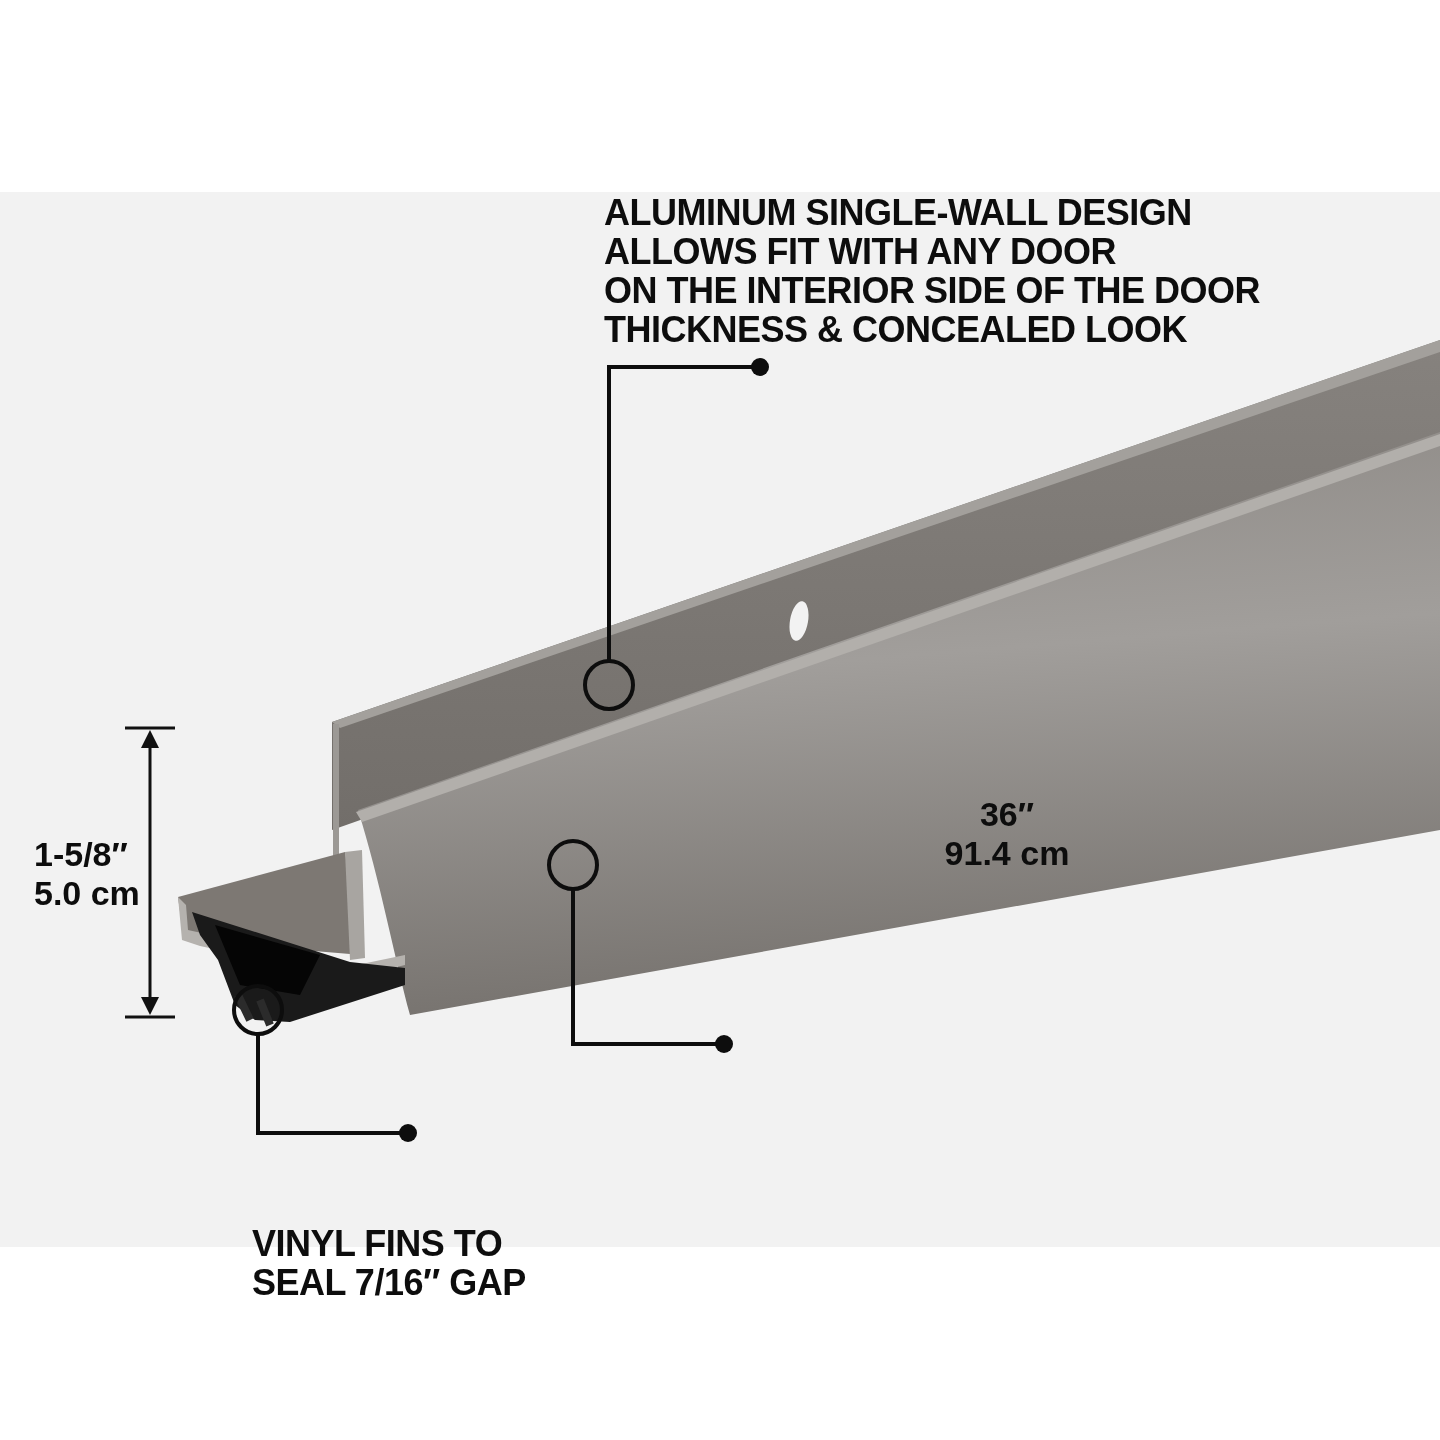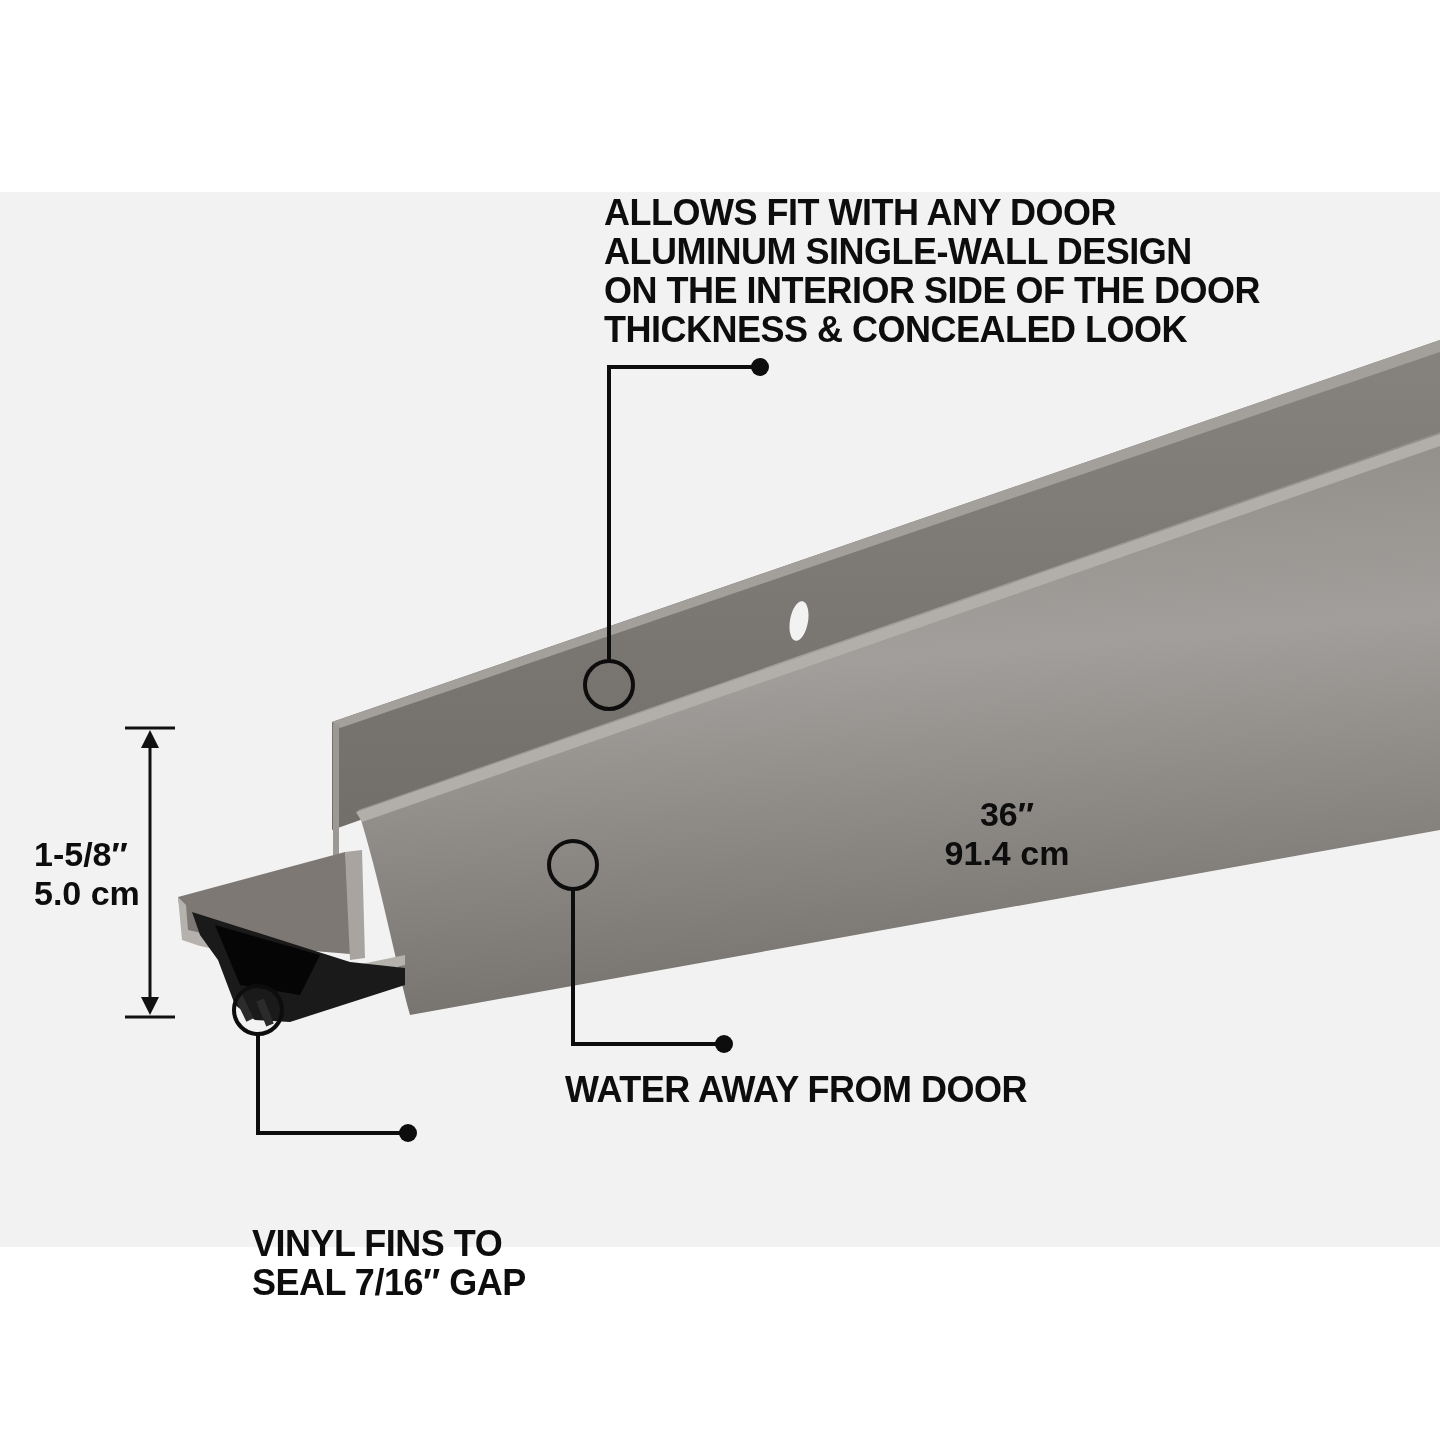--- a/index.html
+++ b/index.html
@@ -75,28 +75,27 @@
   </g>
 
   <g stroke="#0d0d0d" stroke-width="4" fill="none">
     <circle cx="258" cy="1010" r="24"></circle>
     <polyline points="258,1034 258,1133 405,1133"></polyline>
     <circle cx="408" cy="1133" r="9" fill="#0d0d0d" stroke="none"></circle>
   </g>
 </svg>
 
 <div class="callout-text" style="left:604px; top:193px;">
+  <div>ALUMINUM SINGLE-WALL DESIGN</div>
   <div>ALLOWS FIT WITH ANY DOOR</div>
-  <div>ALUMINUM SINGLE-WALL DESIGN</div>
   <div>ON THE INTERIOR SIDE OF THE DOOR</div>
   <div>THICKNESS &amp; CONCEALED LOOK</div>
 </div>
 
 <div class="callout-text" style="left:565px; top:1070px;">
-  <div>WATER AWAY FROM DOOR</div>
 </div>
 
 <div class="callout-text" style="left:252px; top:1224px;">
   <div>VINYL FINS TO</div>
   <div>SEAL 7/16″ GAP</div>
 </div>
 
 <div class="dim-text" style="left:4px; top:835px; text-align:left;margin-left:30px;">
   <div>1-5/8″</div>
   <div>5.0 cm</div>

